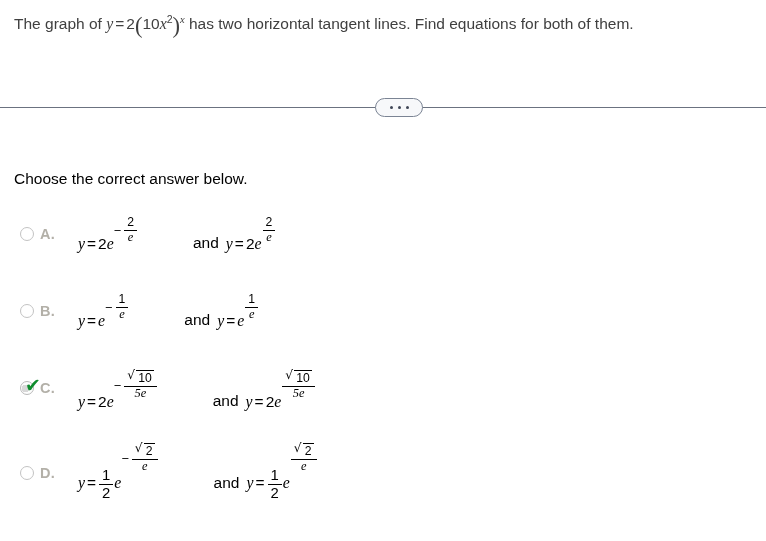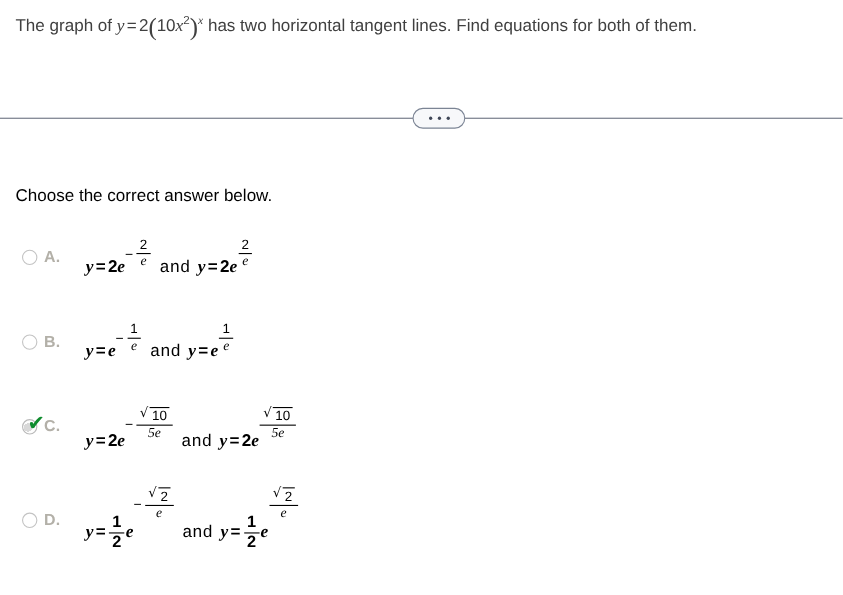--- a/index.html
+++ b/index.html
@@ -207,27 +207,27 @@
   .sqrt .sign {
     position: absolute;
     left: 0;
     top: -0.06em;
     font-family: "DejaVu Sans", sans-serif;
     font-size: 1.0em;
   }
 
   .andword {
     padding: 0 7px;
-    font-family: Liberation Mono, monospace;
+    font-family: Liberation Sans, sans-serif;
+    margin-left: 48px;
   }
 
   .base-line {
     display: inline-block;
     vertical-align: middle;
-    font-weight: bold;
   }
 </style>
 </head>
 <body>
 
 <div class="question-stem"><span>The graph of </span><span class="mi">y</span><span class="op mn">=</span><span class="mn">2</span><span class="paren">(</span><span class="mn">10</span><span class="mi">x</span><span class="sup mn">2</span><span class="paren">)</span><span class="sup mi">x</span><span> has two horizontal tangent lines. Find equations for both of them.</span></div>
 
 <div class="divider-wrap">
   <div class="divider-line"></div>
   <div class="ellipsis-pill">

